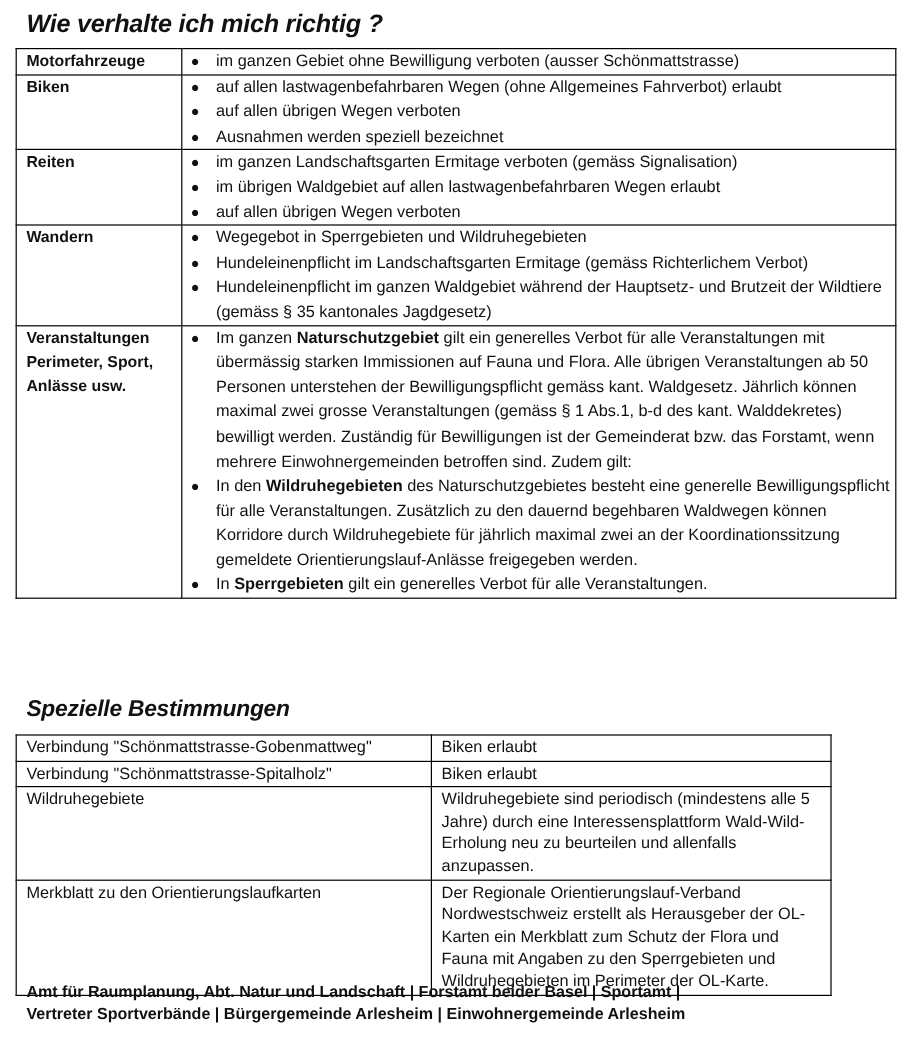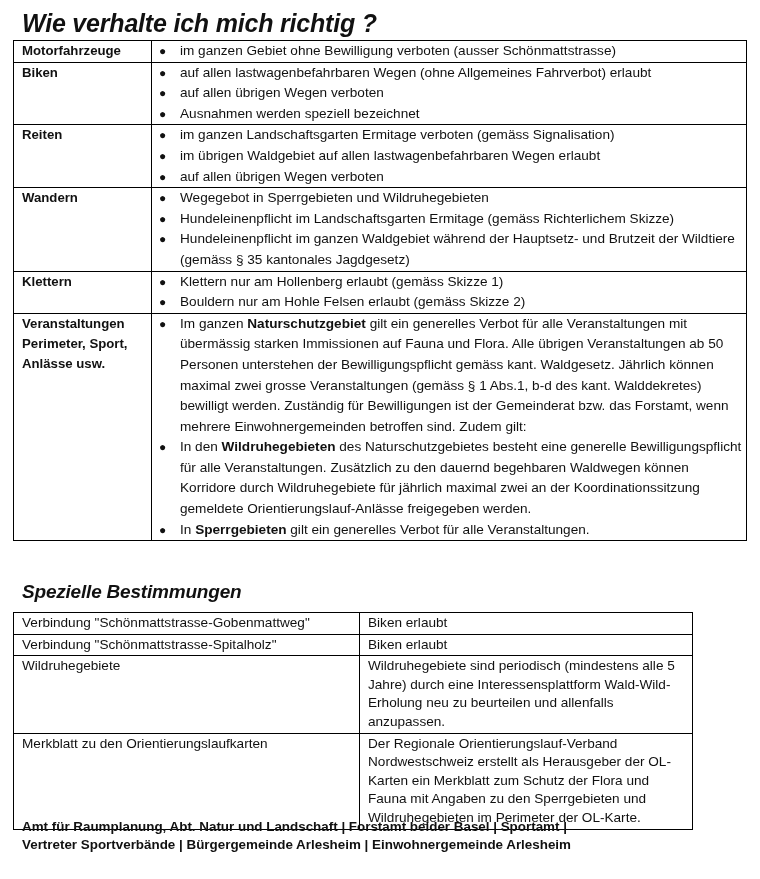--- a/index.html
+++ b/index.html
@@ -1,18 +1,18 @@
 <!DOCTYPE html>
 <html><head>
 <meta charset="utf-8">
 <style>
   html, body { margin: 0; padding: 0; background: #ffffff; }
   body { width: 760px; height: 879px; position: relative; overflow: hidden;
          font-family: "Liberation Sans", sans-serif; color: #111; }
-  .h1 { position: absolute; left: 22px; top: 9px; font-size: 25px; font-weight: bold; font-style: italic;
+  .h1 { position: absolute; left: 22px; top: 9px; font-size: 21px; font-weight: bold; font-style: italic;
         letter-spacing: -0.2px; margin: 0; }
   .h2 { position: absolute; left: 22px; top: 581px; font-size: 19px; font-weight: bold; font-style: italic;
         letter-spacing: -0.2px; margin: 0; }
   table { border-collapse: collapse; position: absolute; left: 13px; }
   #rules { top: 40px; width: 734px; }
   #special { top: 612px; width: 680px; }
   td { border: 1px solid #000; vertical-align: top; font-size: 13.6px; line-height: 20.6px; padding: 0 6px 0 8px; }
   #rules td { border-top: 1.5px solid #000; border-bottom: 1.5px solid #000; }
   #rules { border: 1.5px solid #000; }
   #special { border: 1.5px solid #000; }
@@ -69,33 +69,22 @@
           </ul>
         </td>
       </tr>
       <tr>
         <td class="cat">
           <span class="sub">Wandern</span>
         </td>
         <td class="items">
           <ul>
             <li><span class="bullet">●</span><span>Wegegebot in Sperrgebieten und Wildruhegebieten</span></li>
-            <li><span class="bullet">●</span><span>Hundeleinenpflicht im Landschaftsgarten Ermitage (gemäss Richterlichem Skizze)</span></li>
+            <li><span class="bullet">●</span><span>Hundeleinenpflicht im Landschaftsgarten Ermitage (gemäss Richterlichem Verbot)</span></li>
             <li><span class="bullet">●</span><span>Hundeleinenpflicht im ganzen Waldgebiet während der Hauptsetz- und Brutzeit der Wildtiere (gemäss § 35 kantonales Jagdgesetz)</span></li>
-          </ul>
-        </td>
-      </tr>
-      <tr>
-        <td class="cat">
-          <span class="sub">Klettern</span>
-        </td>
-        <td class="items">
-          <ul>
-            <li><span class="bullet">●</span><span>Klettern nur am Hollenberg erlaubt (gemäss Skizze 1)</span></li>
-            <li><span class="bullet">●</span><span>Bouldern nur am Hohle Felsen erlaubt (gemäss Skizze 2)</span></li>
           </ul>
         </td>
       </tr>
       <tr>
         <td class="cat">
           <span class="sub">Veranstaltungen</span>
           <span class="sub">Perimeter, Sport,</span>
           <span class="sub">Anlässe usw.</span>
         </td>
         <td class="items">

